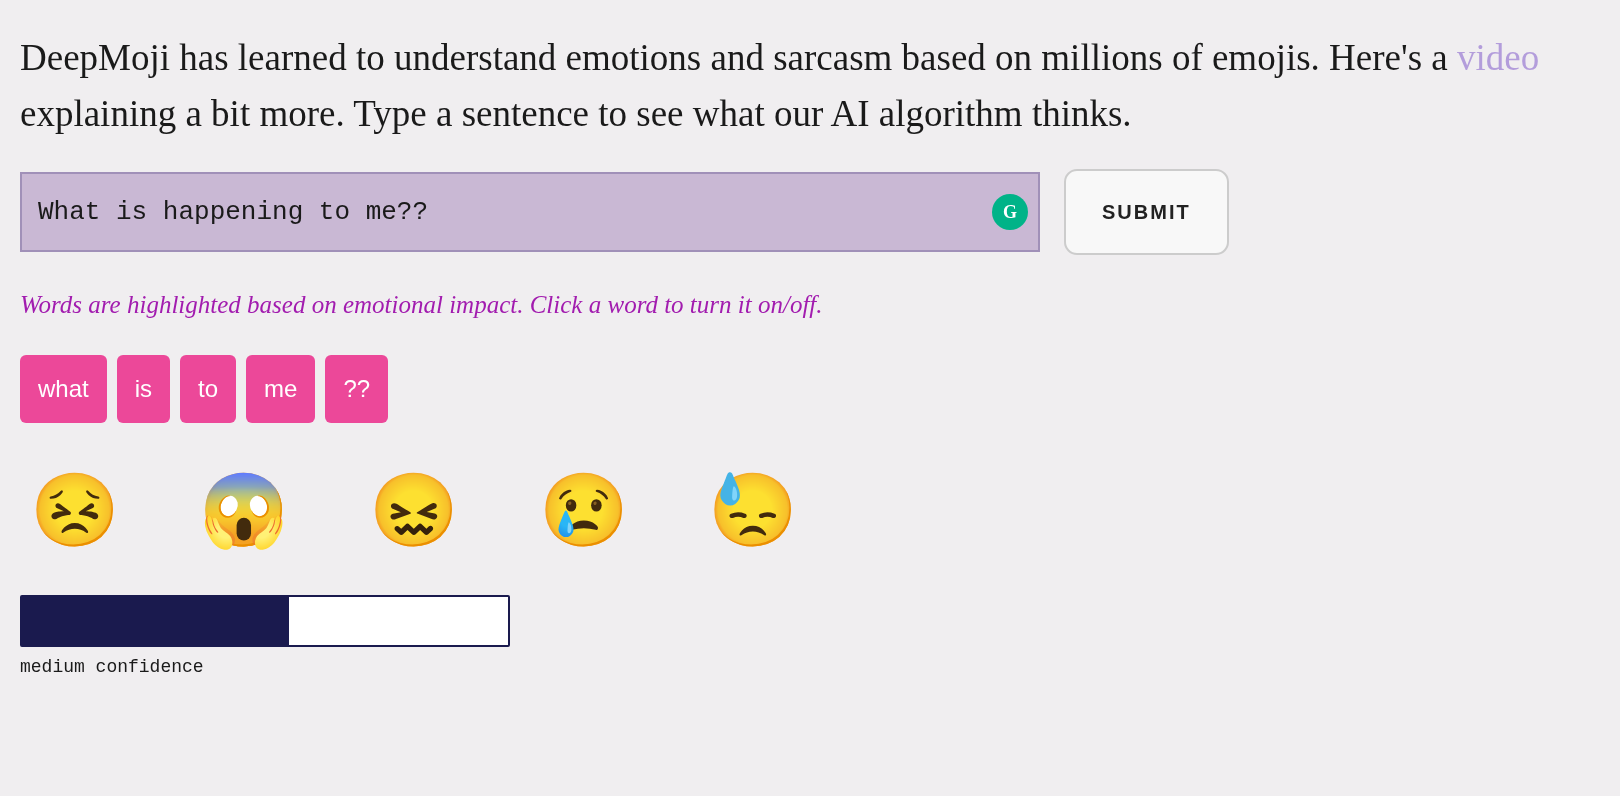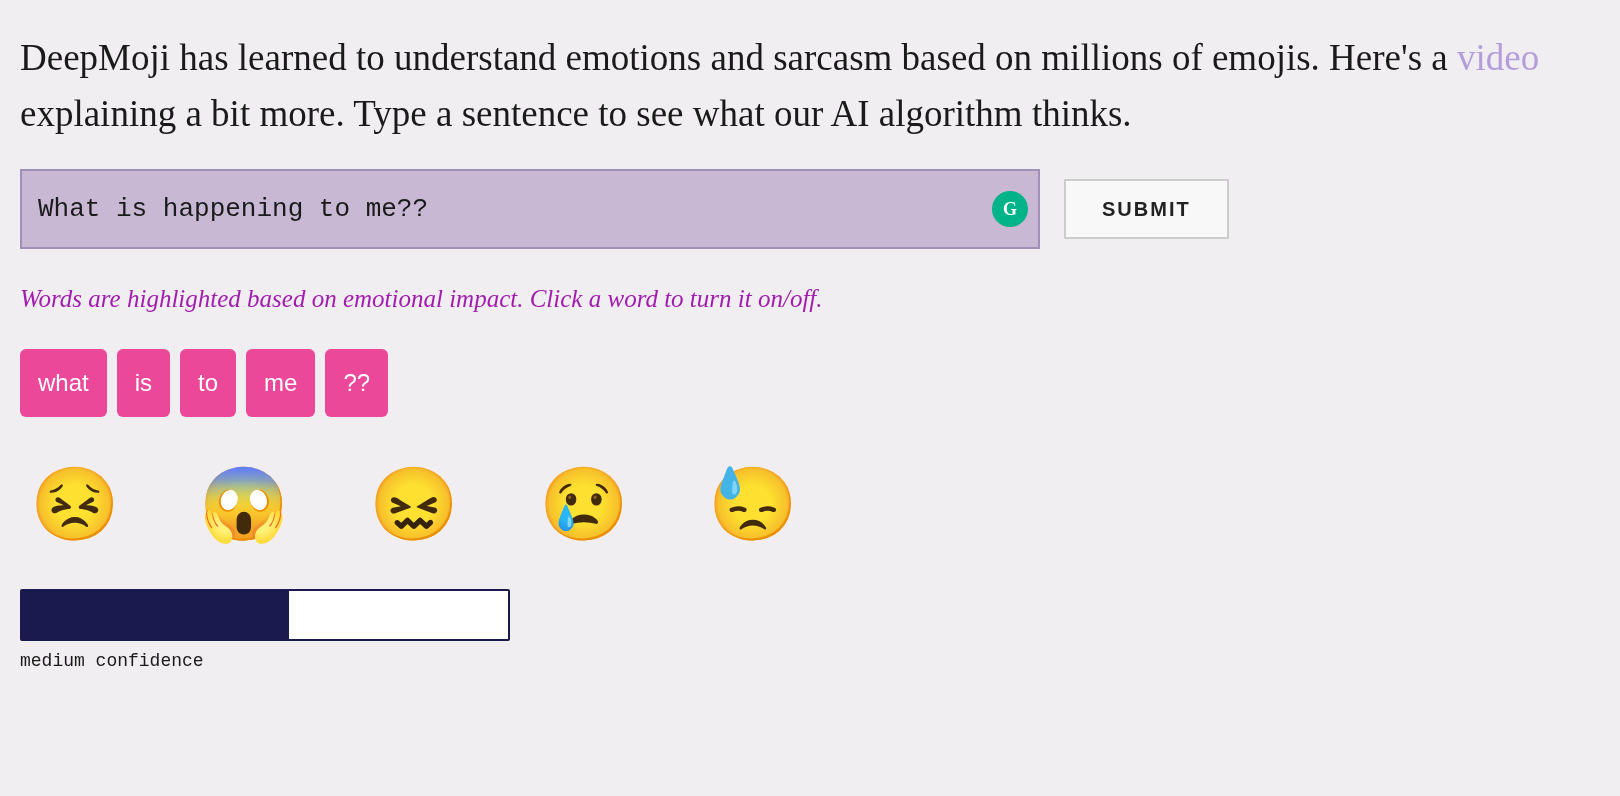--- a/index.html
+++ b/index.html
@@ -67,25 +67,25 @@
       align-items: center;
       justify-content: center;
       color: white;
       font-weight: bold;
       font-size: 18px;
       font-family: Georgia, serif;
       cursor: pointer;
     }
 
     .submit-button {
-      height: 60px;
+      height: 86px;
       padding: 0 36px;
       background-color: #f8f8f8;
       border: 2px solid #ccc;
-      border-radius: 0;
+      border-radius: 13px;
       font-family: Arial, sans-serif;
       font-size: 20px;
       font-weight: bold;
       letter-spacing: 2px;
       color: #222;
       cursor: pointer;
       white-space: nowrap;
     }
 
     .instructions {

